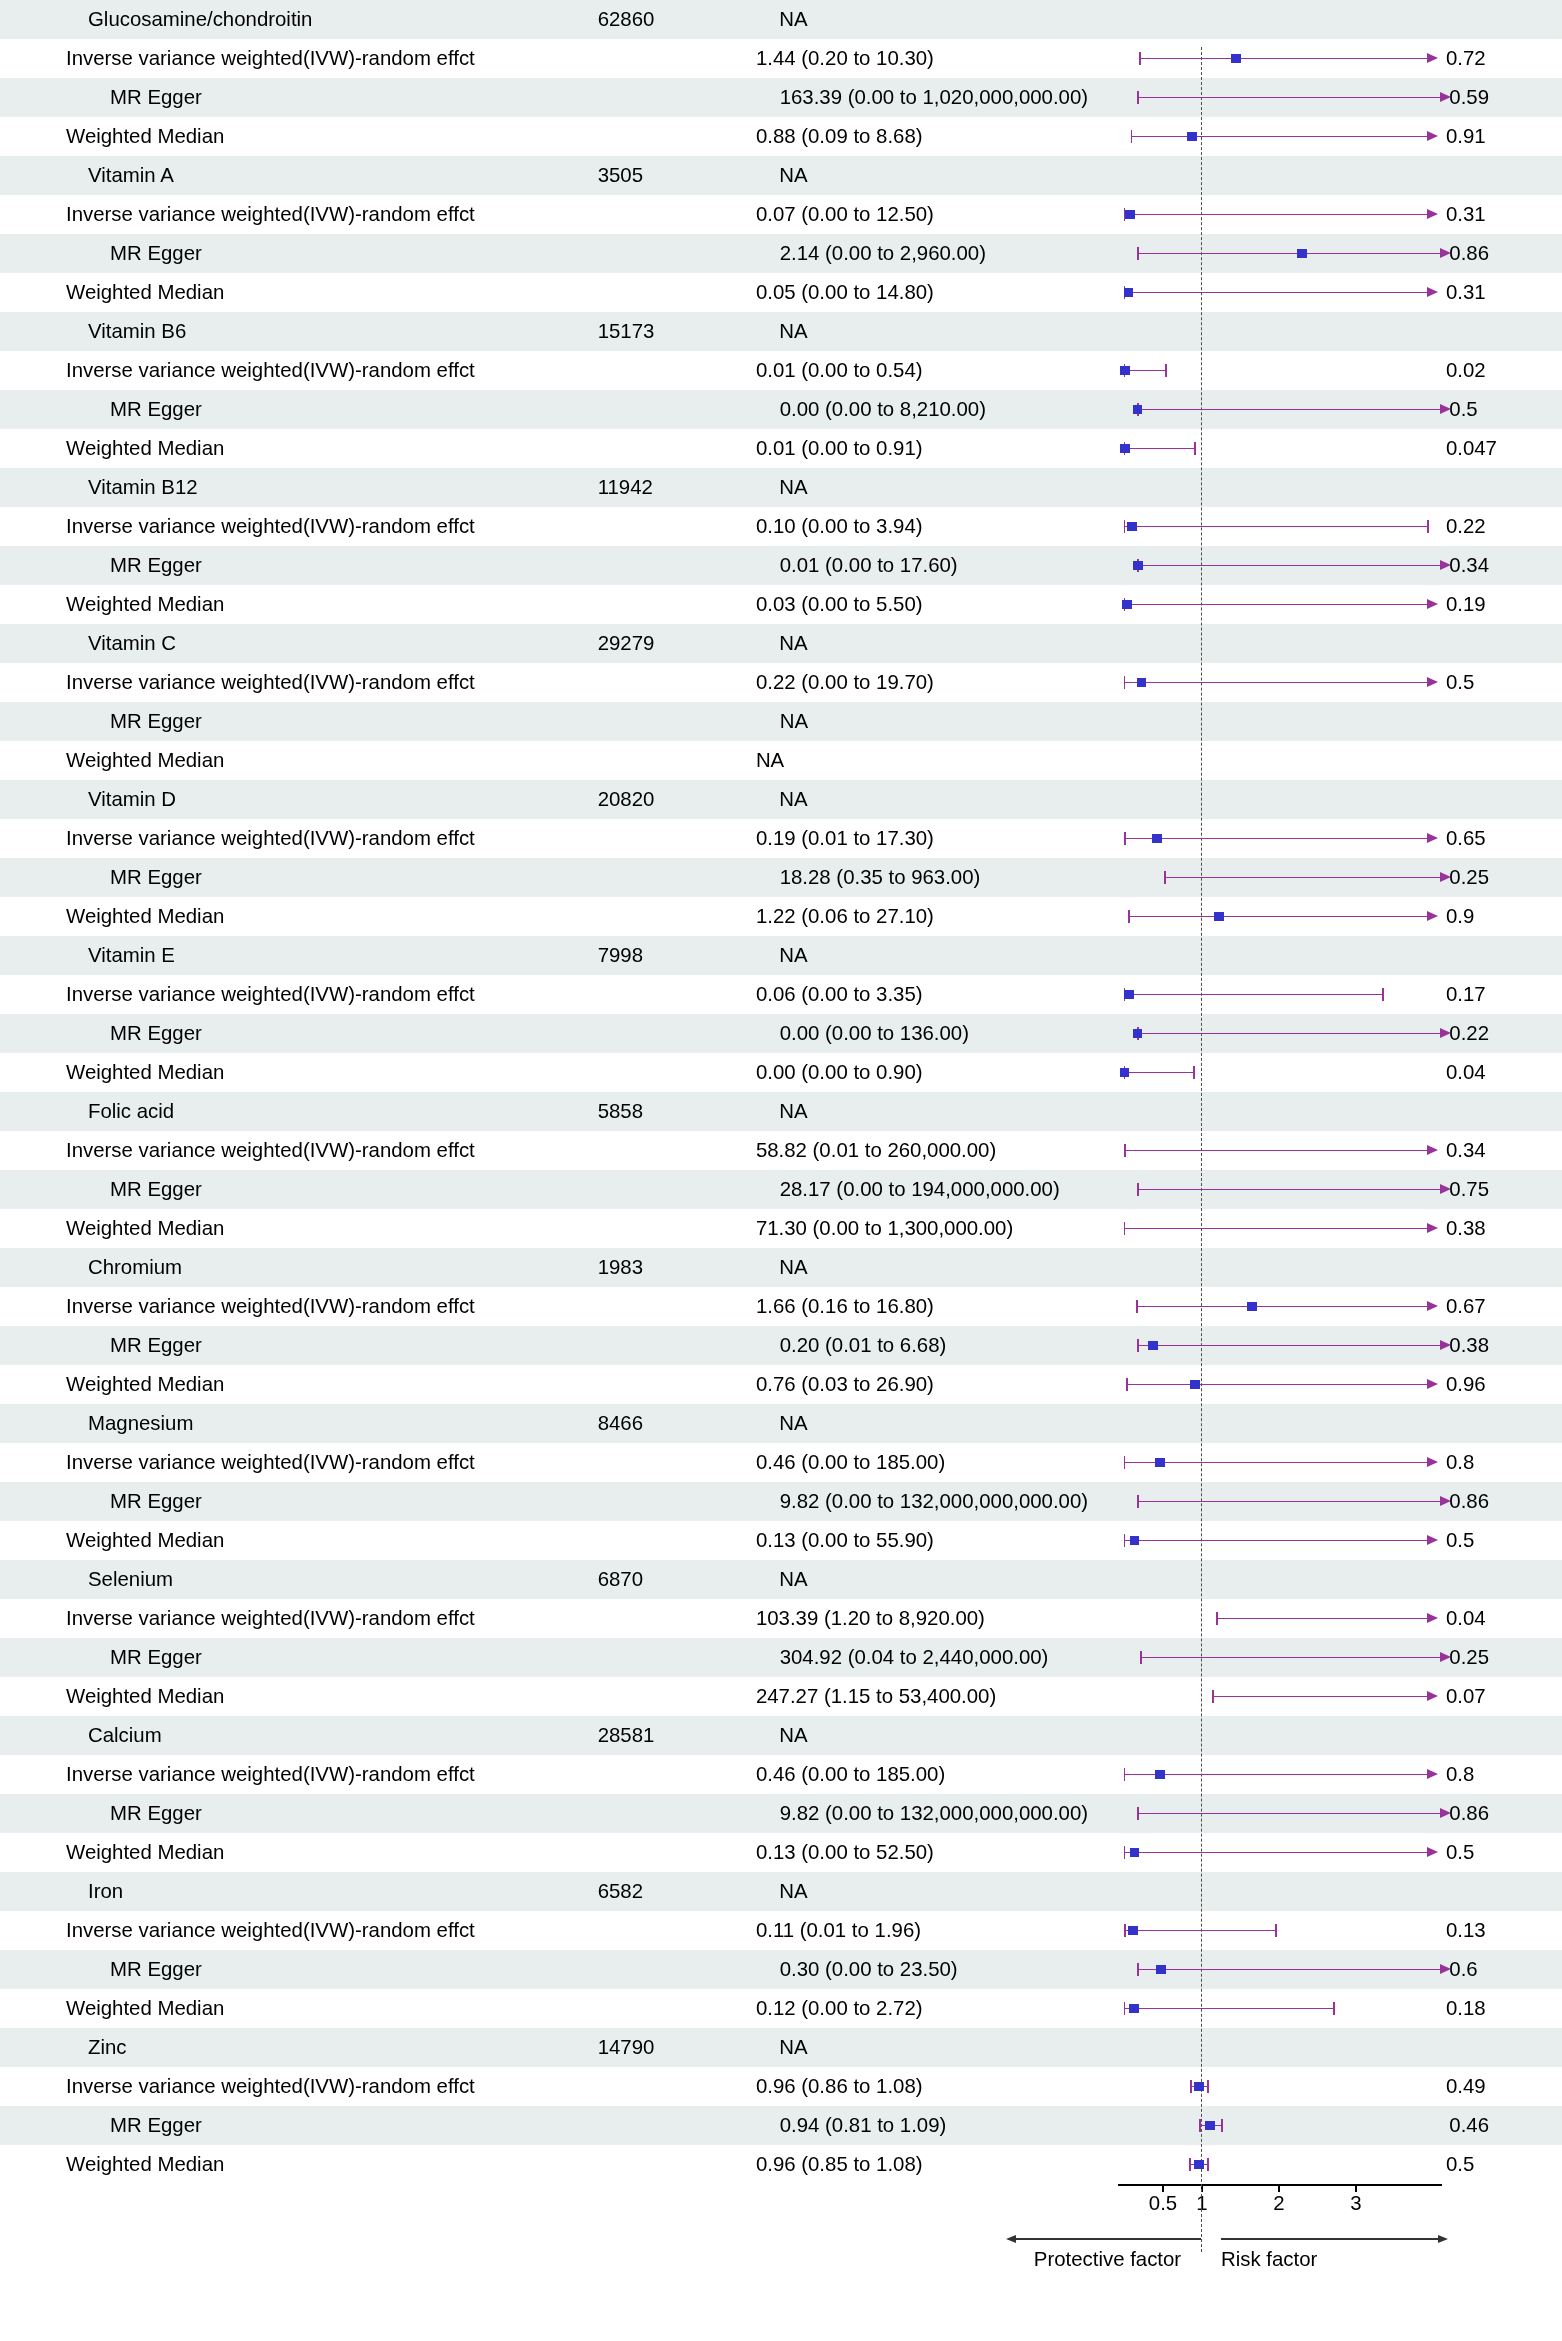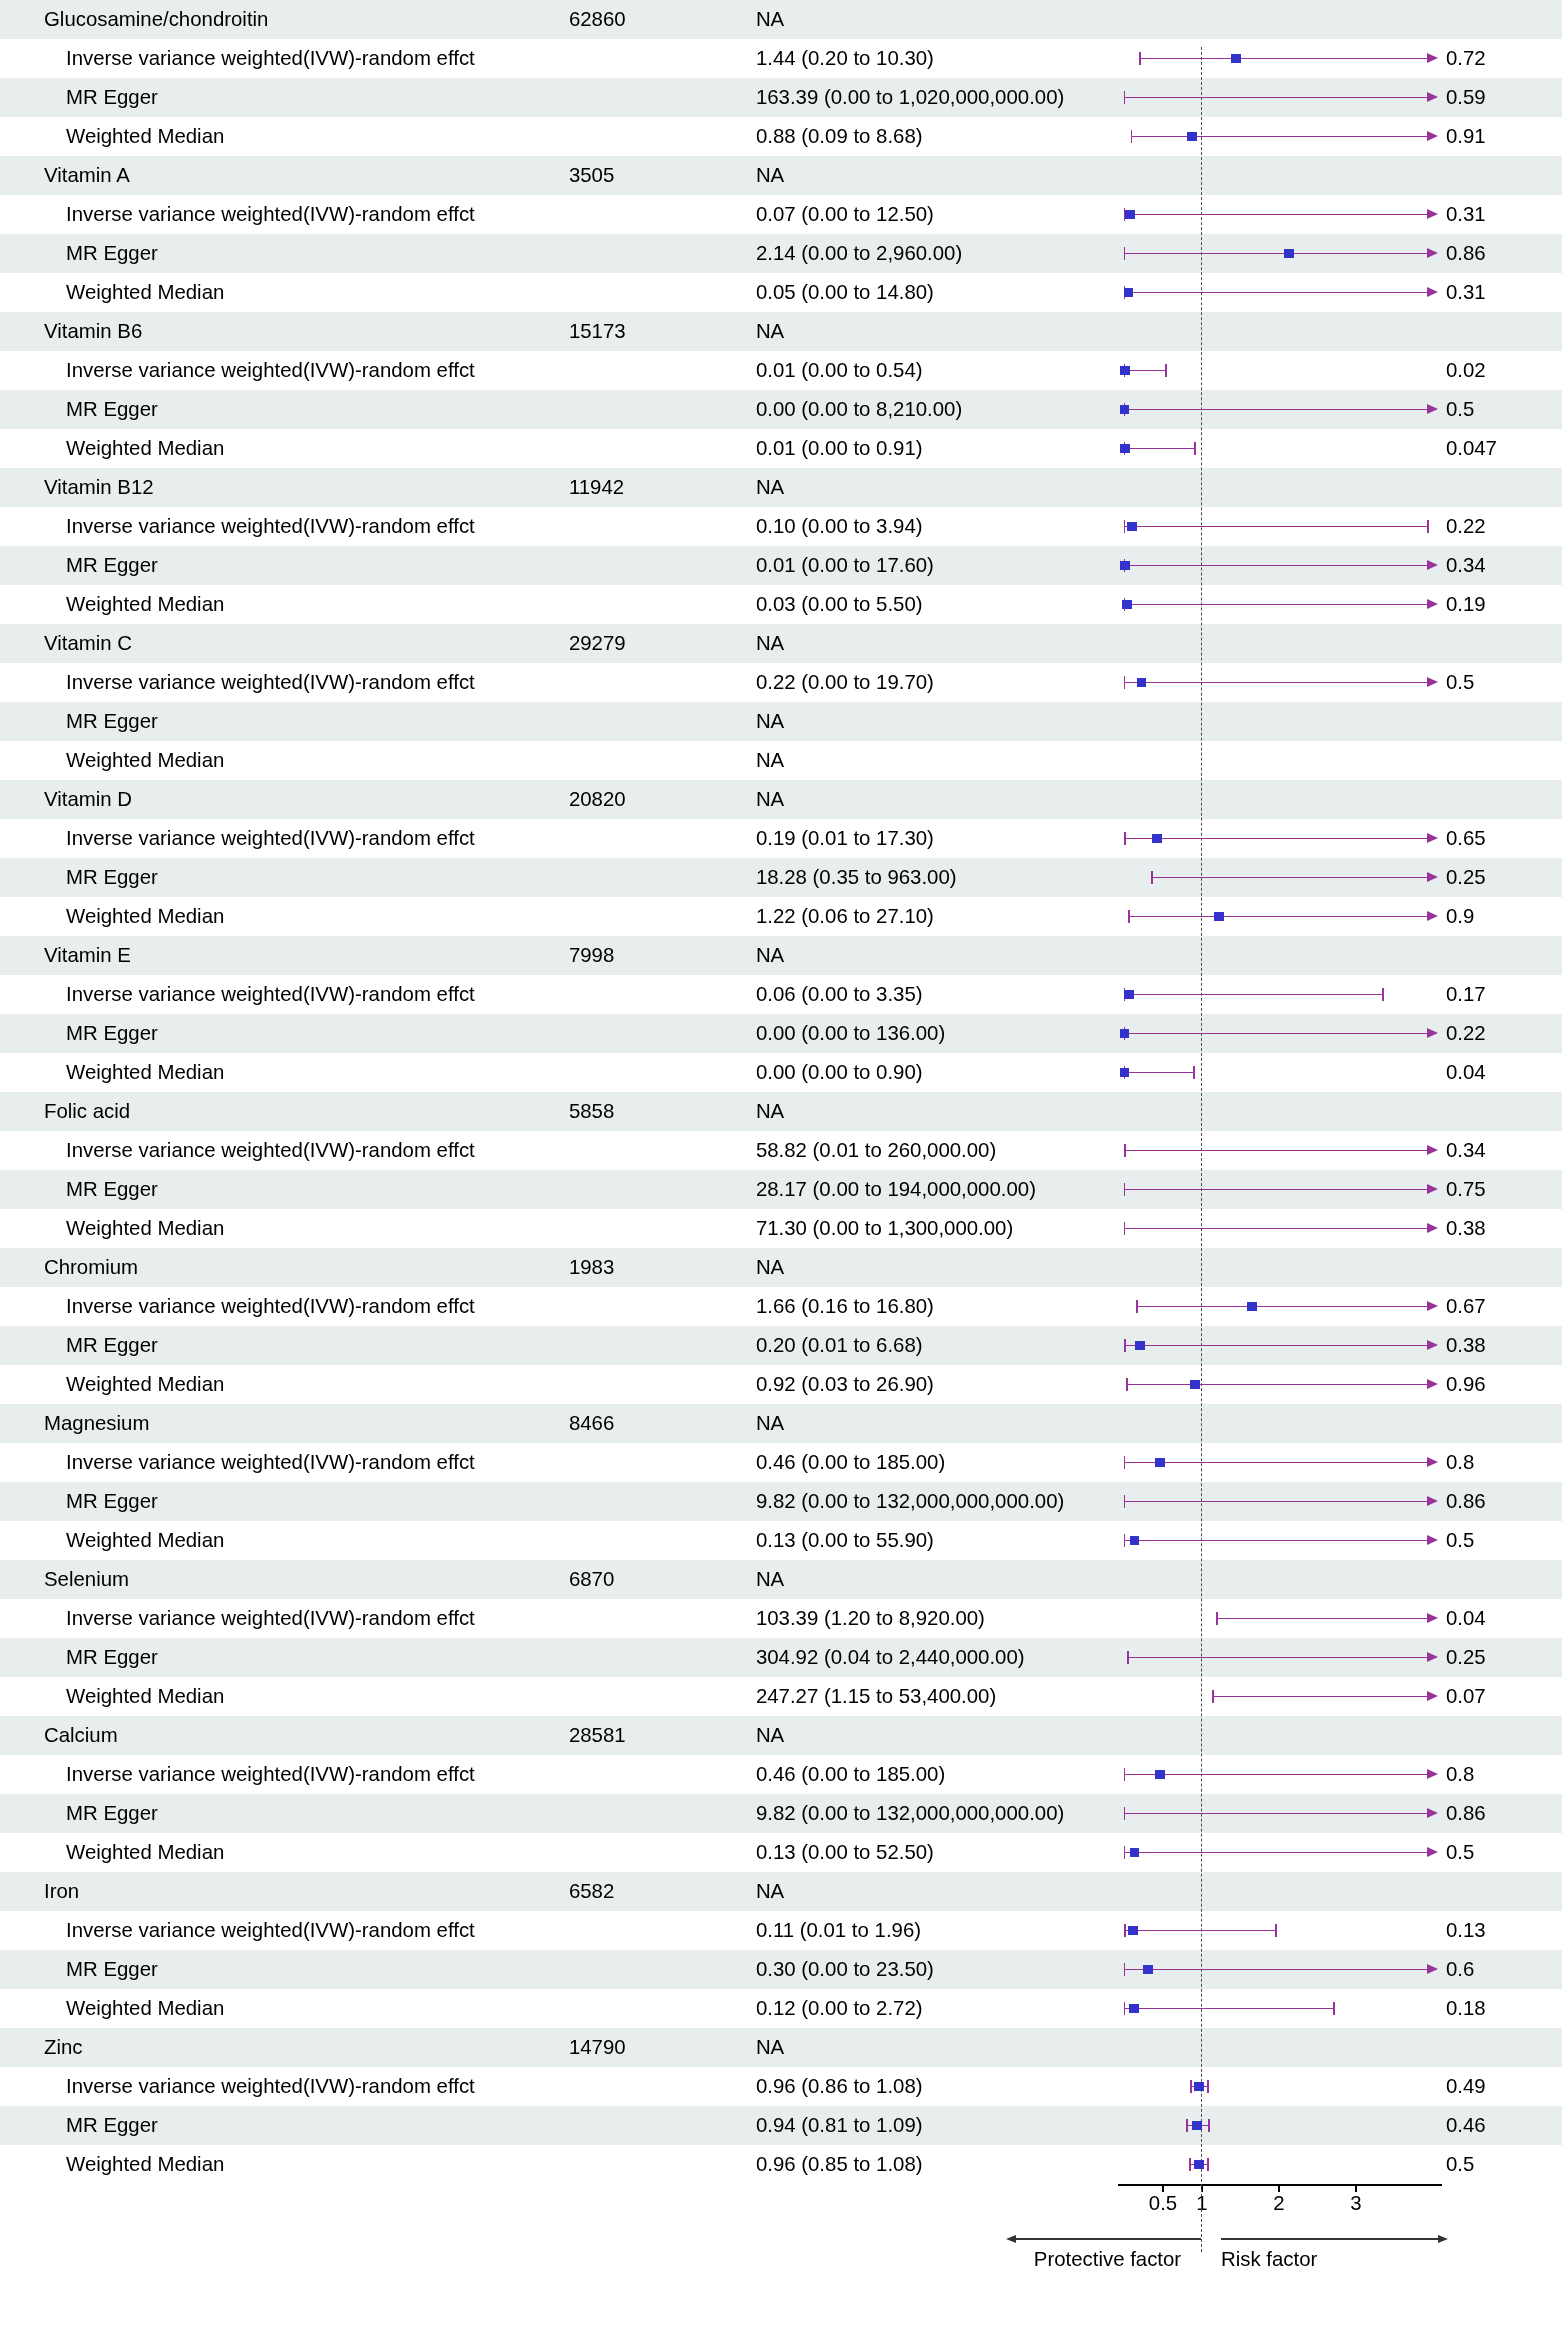--- a/index.html
+++ b/index.html
@@ -5,21 +5,21 @@
   * { box-sizing: border-box; margin: 0; padding: 0; }
   html, body { background: #ffffff; }
   body {
     width: 1563px; height: 2342px;
     font-family: "Liberation Sans", sans-serif;
     font-size: 20.4px; color: #000;
     position: relative; overflow: hidden;
   }
   .page { position: relative; width: 1563px; height: 2342px; }
   .row { display: flex; height: 39px; align-items: center; position: relative; }
-  .row.shade { background: var(--shade, #e8eeee); }
+  .row.shade { background: var(--shade, #e8eeee); padding-left: 44px; }
   .hrow { height: 47px; font-weight: bold; background: #fff; }
   .c-exp { width: 566px; padding-left: 44px; white-space: nowrap; }
   .c-exp.indent { padding-left: 66px; }
   .c-ss { width: 187px; padding-left: 2.9px; white-space: nowrap; }
   .c-or { width: 365px; padding-left: 2.9px; white-space: nowrap; }
   .c-plot { width: 325px; height: 100%; position: relative; }
   .c-p { width: 120px; padding-left: 2.9px; white-space: nowrap; }
   .hrow .c-p { padding-left: 1.9px; }
 
   
@@ -413,21 +413,21 @@
           <div class="ci" style="left: 7.3px; width: 302px;"></div>
           <div class="cap" style="left: 6.4px;"></div>
           <div class="arrowhead" style="left: 309px;"></div>
           <div class="marker" style="left: 22px;"></div>
         </div>
         <div class="c-p">0.38</div>
       </div>
       <div class="row">
         <div class="c-exp indent">Weighted Median</div>
         <div class="c-ss"></div>
-        <div class="c-or">0.92 (0.03 to 26.90)</div>
+        <div class="c-or">0.76 (0.03 to 26.90)</div>
         <div class="c-plot">
           <div class="ci" style="left: 9px; width: 300px;"></div>
           <div class="cap" style="left: 8px;"></div>
           <div class="arrowhead" style="left: 309px;"></div>
           <div class="marker" style="left: 77px;"></div>
         </div>
         <div class="c-p">0.96</div>
       </div>
       <div class="row shade">
         <div class="c-exp">Magnesium</div>

